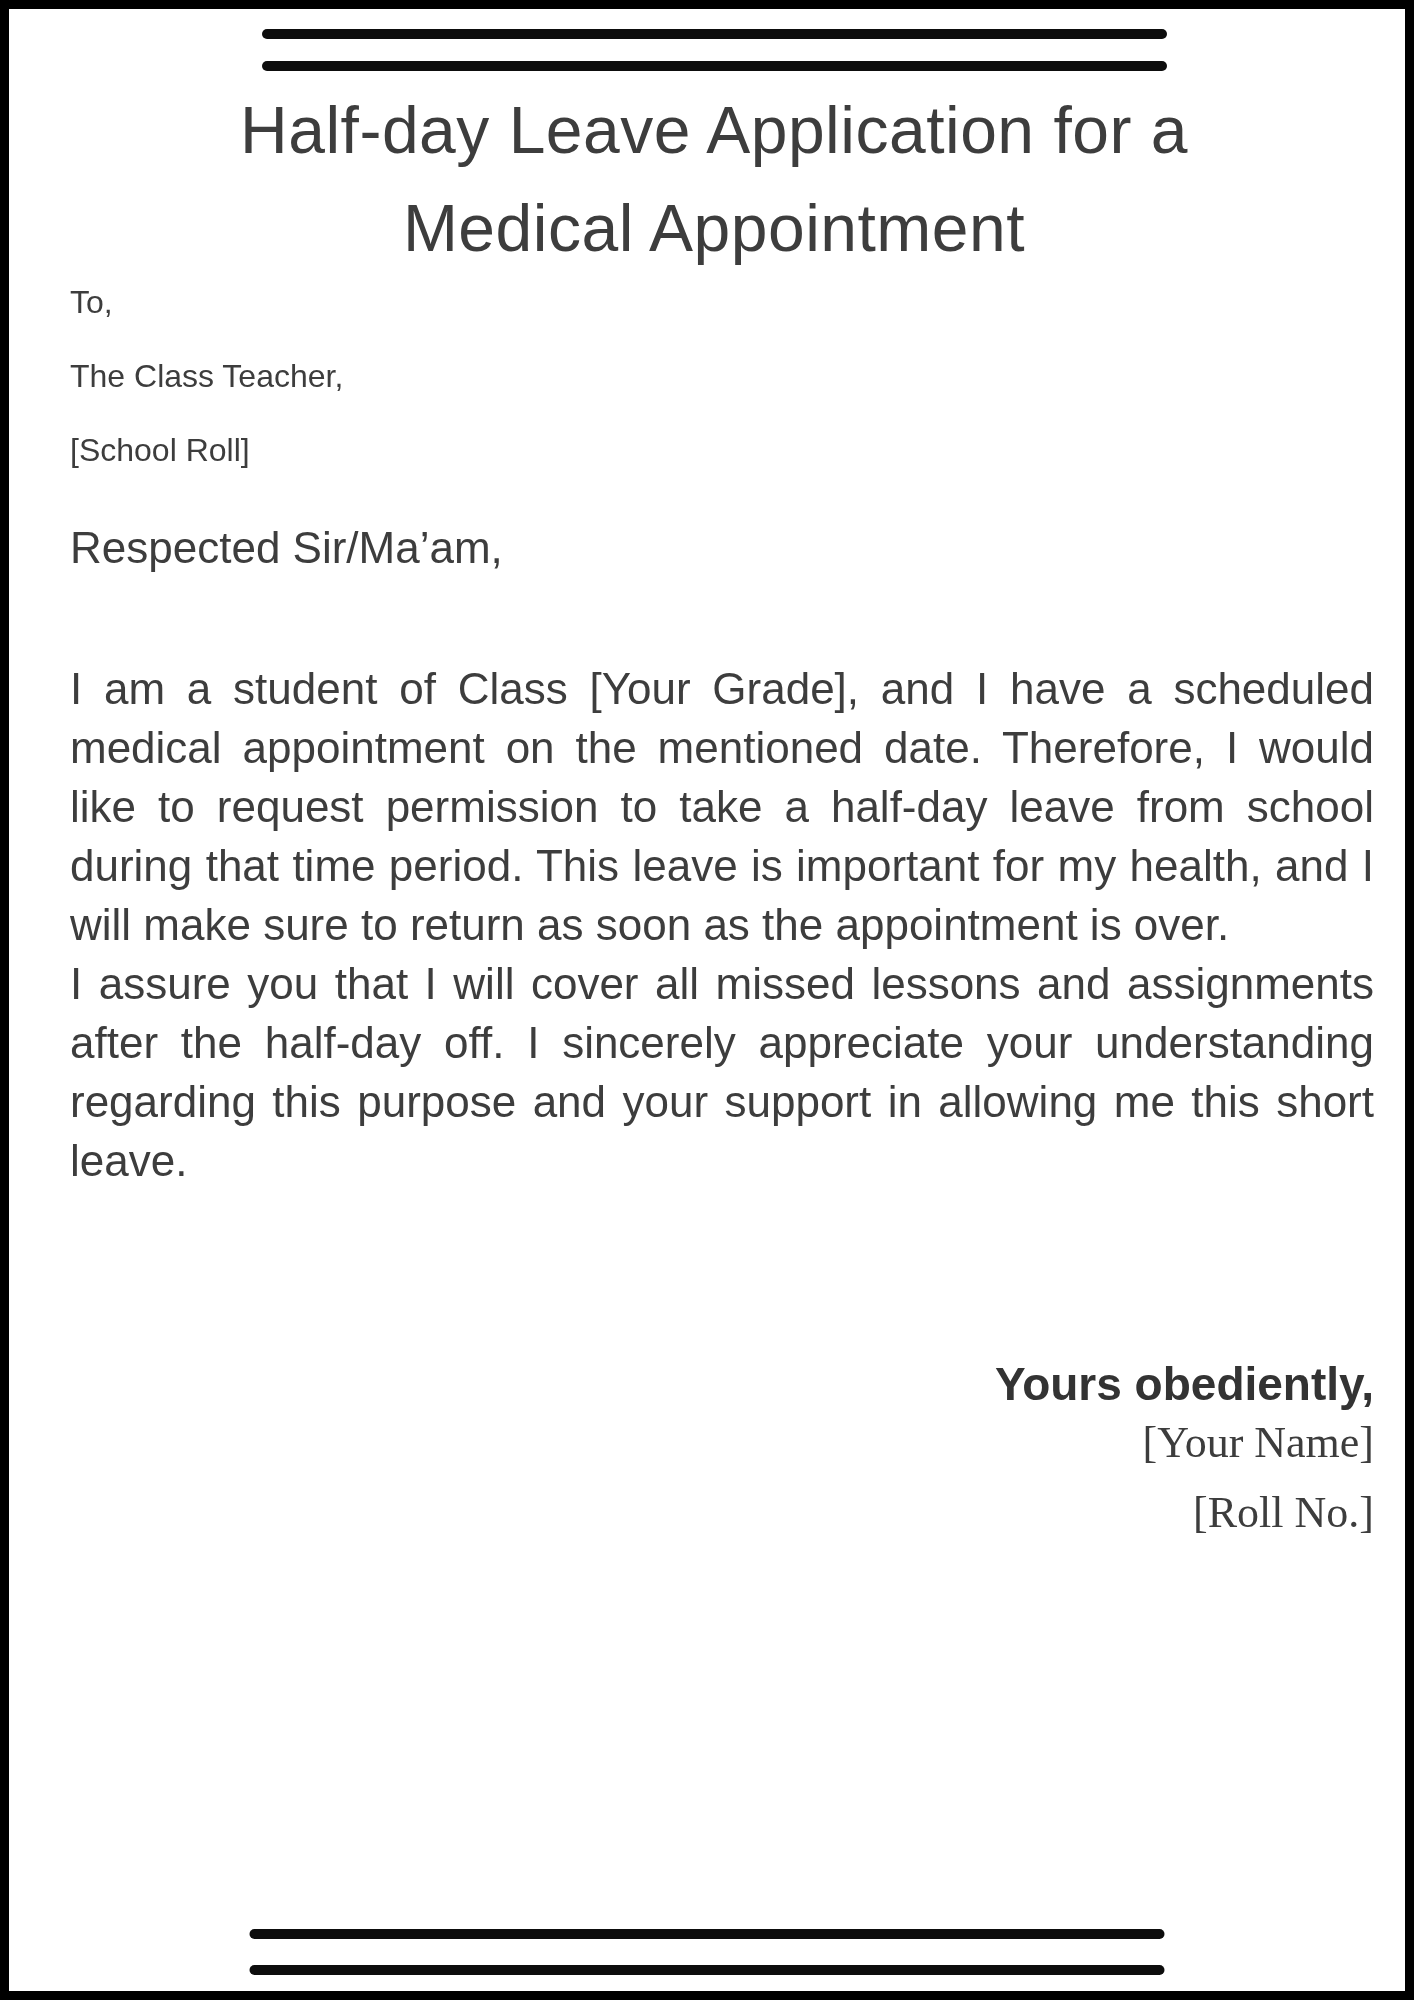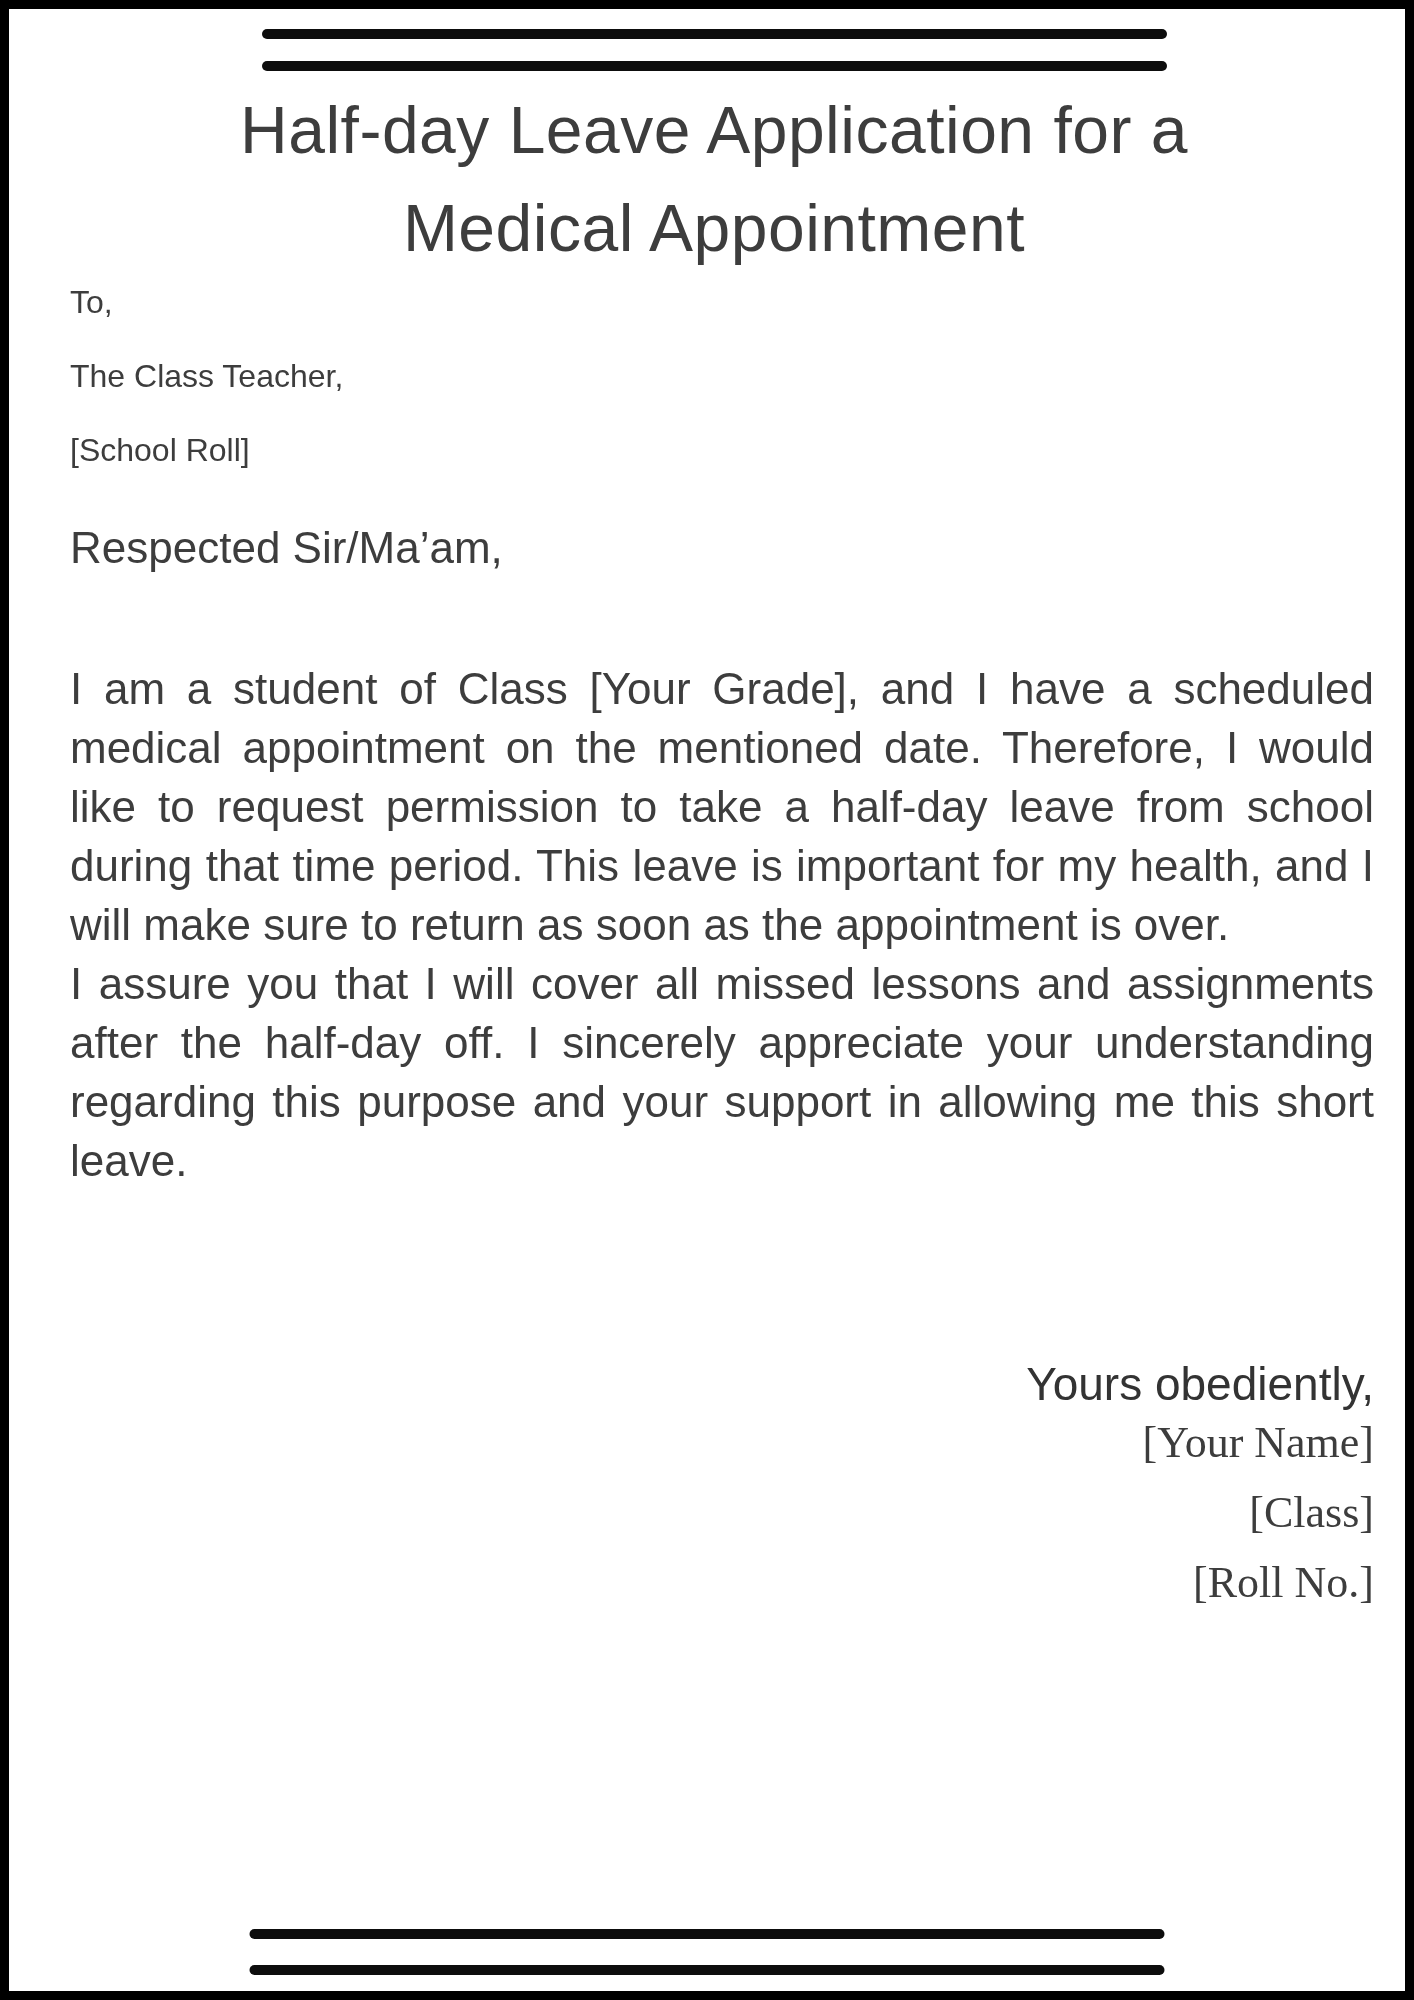--- a/index.html
+++ b/index.html
@@ -73,21 +73,21 @@
     text-align: justify;
   }
   .body-text p { margin: 0; }
   .closing {
     margin-top: 164px;
     text-align: right;
   }
   .closing .signoff {
     font-size: 46px;
     line-height: 60px;
-    font-weight: 400;
+    font-weight: 700;
     color: #333333;
   }
   .closing .sig-line {
     font-size: 44px;
     line-height: 58px;
     margin-bottom: 12px;
     font-family: Liberation Serif, serif;
   }
   .closing .sig-line:first-of-type { margin-top: 18px; }
 </style>
@@ -115,21 +115,20 @@
     <div class="salutation">Respected Sir/Ma’am,</div>
 
     <div class="body-text">
       <p>I am a student of Class [Your Grade], and I have a scheduled medical appointment on the mentioned date. Therefore, I would like to request permission to take a half-day leave from school during that time period. This leave is important for my health, and I will make sure to return as soon as the appointment is over.</p>
       <p>I assure you that I will cover all missed lessons and assignments after the half-day off. I sincerely appreciate your understanding regarding this purpose and your support in allowing me this short leave.</p>
     </div>
 
     <div class="closing">
       <div class="signoff">Yours obediently,</div>
       <div class="sig-line">[Your Name]</div>
-      <div class="sig-line">[Class]</div>
       <div class="sig-line">[Roll No.]</div>
     </div>
 
   </div>
 
   <div class="rules-bottom">
     <div class="rule"></div>
     <div class="rule"></div>
   </div>
 

